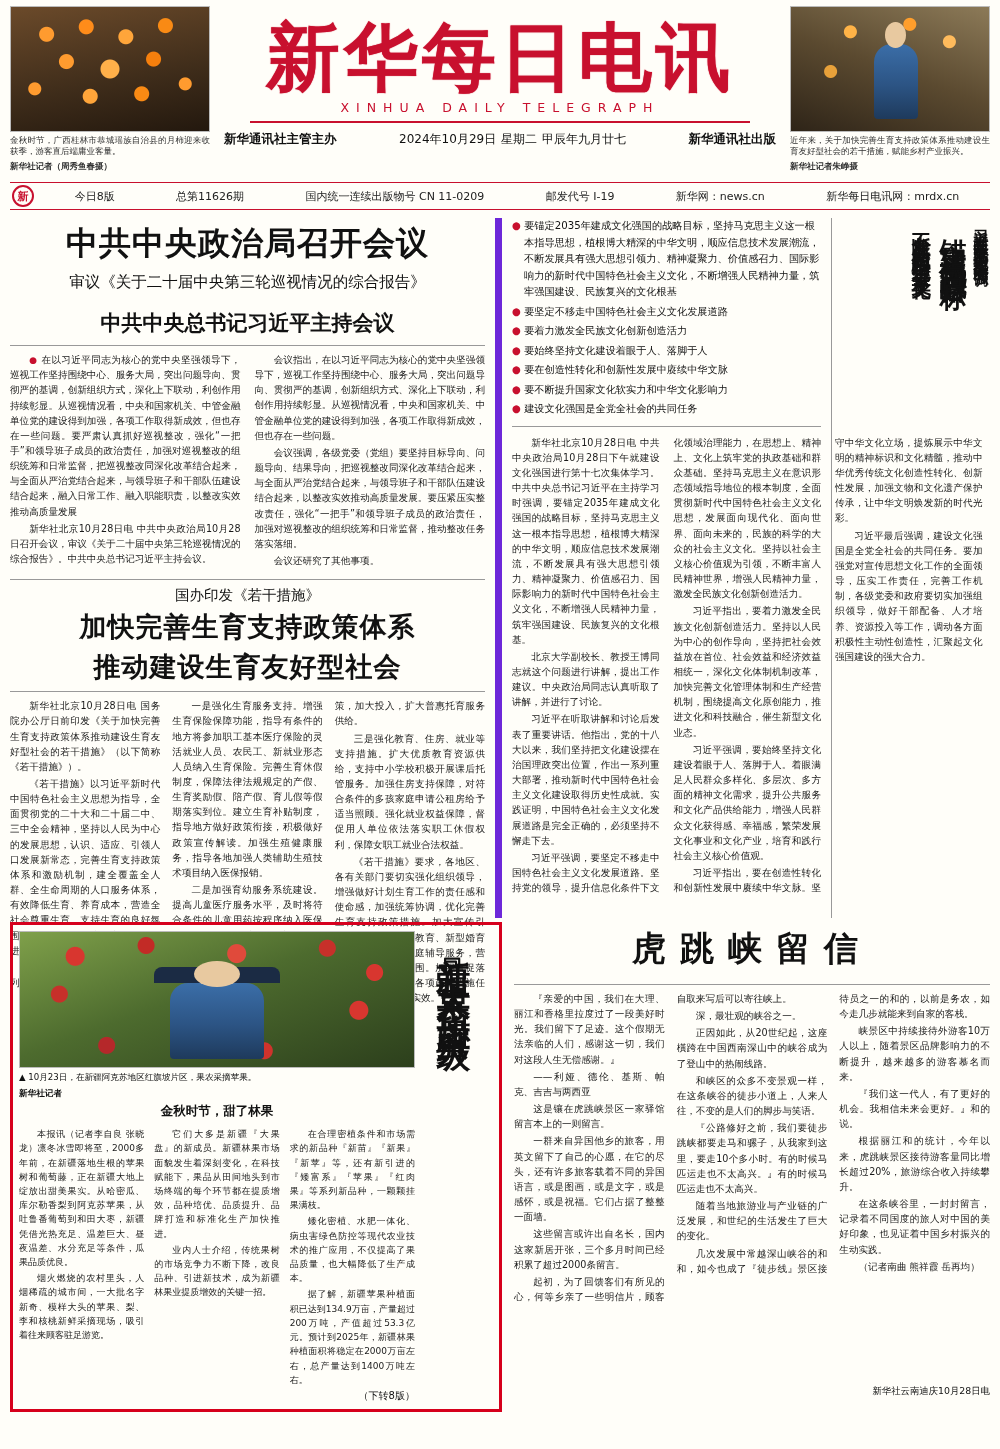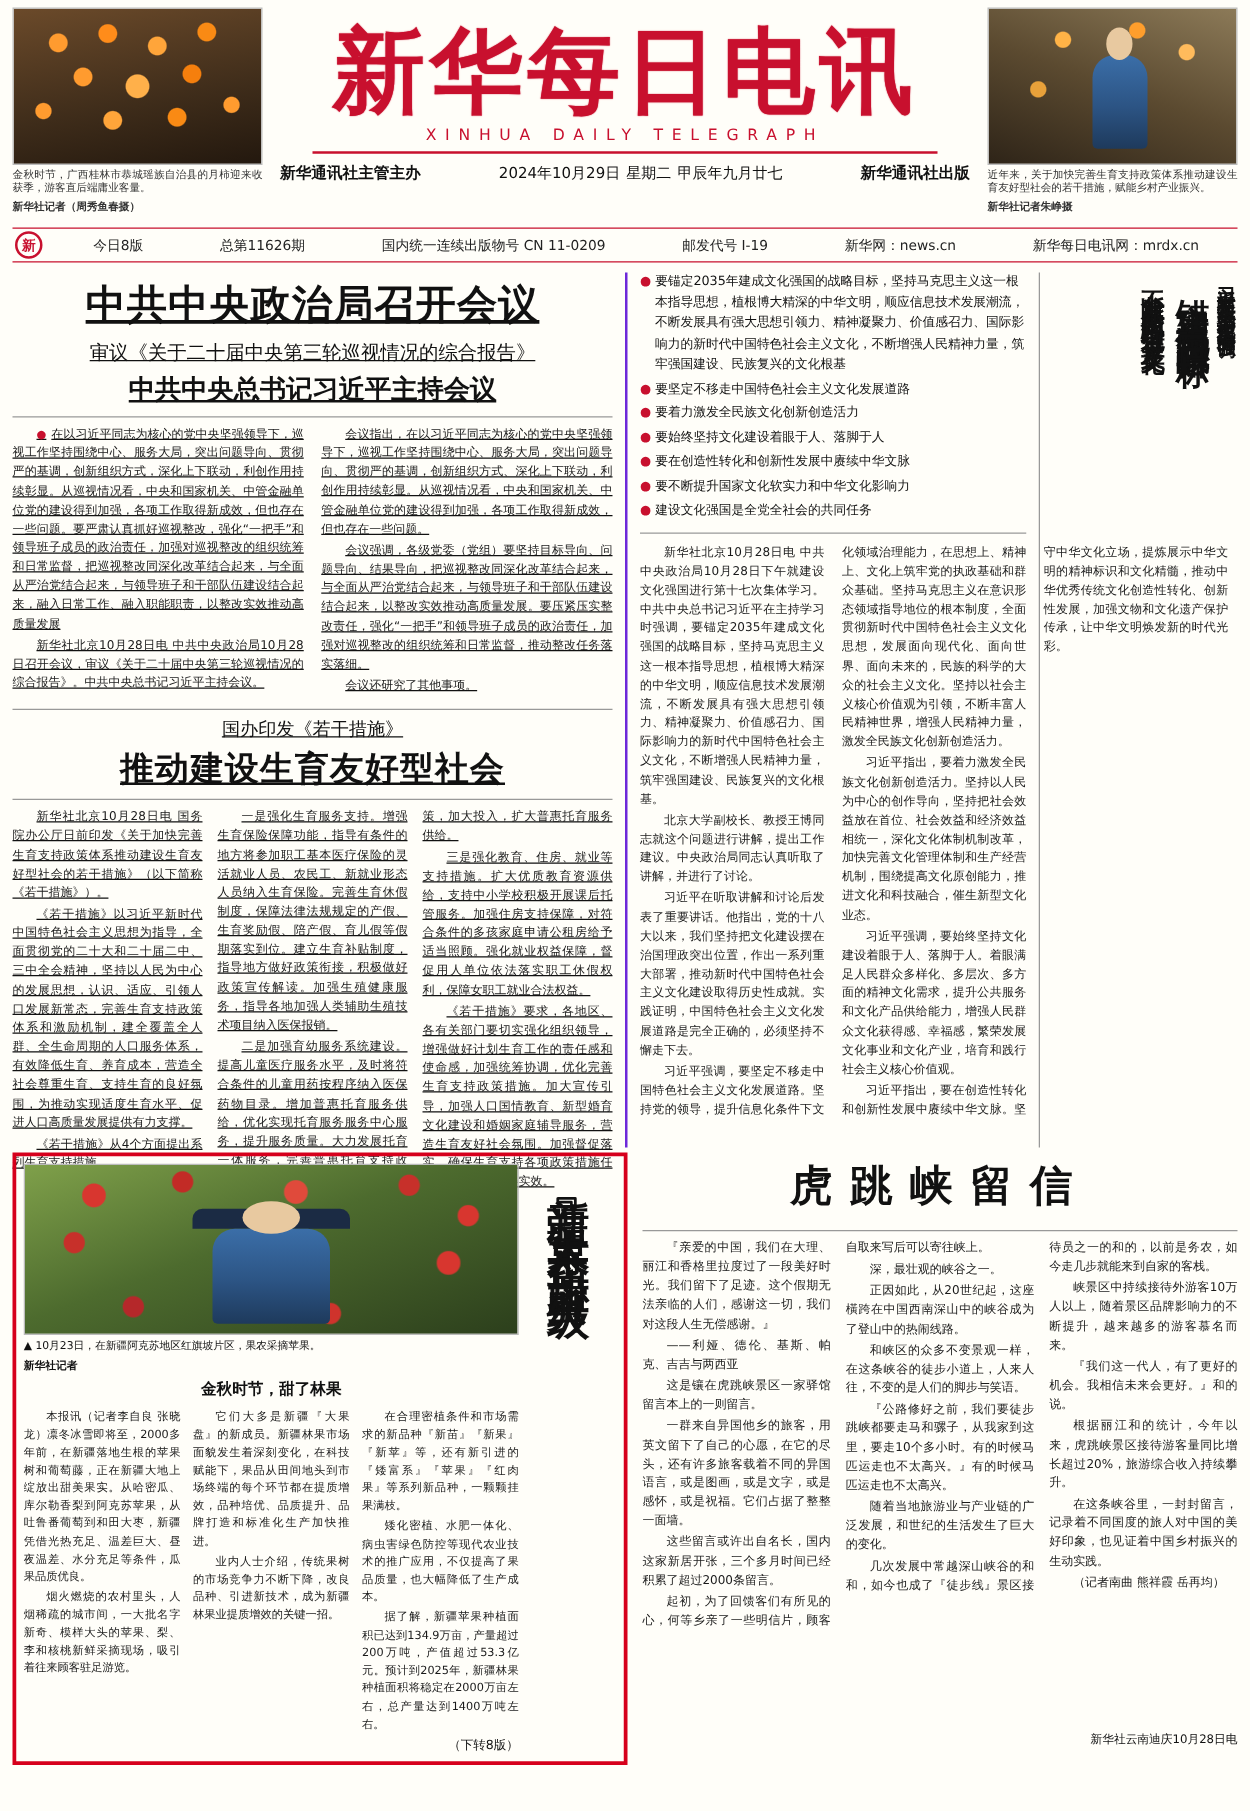--- a/index.html
+++ b/index.html
@@ -35,30 +35,30 @@
 
   .infobar { margin-top:6px; border-top:1.5px solid #c8102e; border-bottom:1.5px solid #c8102e;
     height:28px; display:flex; align-items:center; font-size:11px; color:#222; }
   .infobar .logo { width:22px; height:22px; border-radius:50%; border:2px solid #c8102e; color:#c8102e;
      display:flex; align-items:center; justify-content:center; font-size:11px; font-weight:bold; margin:0 10px 0 2px;}
   .infobar .items { display:flex; gap:0px; flex:1; justify-content:space-around; }
   .infobar .items span { padding:0 6px; }
 
   
   .content { display:flex; margin-top:8px; height:700px; }
-  .col-left { width:492px; padding-right:10px; border-right:2px solid #6d28d9;text-decoration:underline; }
+  .col-left { width:492px; padding-right:10px; border-right:7px solid #6d28d9; }
   .col-mid  { width:330px; padding:0 10px; border-right:1px solid #999; }
   .col-right{ width:158px; padding-left:8px; }
 
   h1.headline-main {
     font-family:"DejaVu Serif","Liberation Serif",serif;
     font-size:32px; font-weight:bold; text-align:center; margin:4px 0 6px; letter-spacing:1px;
   }
   h2.headline-sub {
-    font-size:15.5px; font-weight:normal; text-align:center; margin:2px 0 4px;
+    font-size:15.5px; font-weight:normal; text-align:center; margin:2px 0 16px;
   }
   h2.headline-sub2 {
     font-family:"DejaVu Serif","Liberation Serif",serif;
     font-size:21px; font-weight:bold; text-align:center; margin:3px 0 8px;
   }
   .hr-thin { border-top:1px solid #999; margin:6px 0; }
 
   .cols2 { column-count:2; column-gap:14px; column-rule:0; }
   .cols3 { column-count:3; column-gap:12px; }
   p.body {
@@ -217,20 +217,21 @@
       <div class="cols2">
         <p class="body lead-dot">在以习近平同志为核心的党中央坚强领导下，巡视工作坚持围绕中心、服务大局，突出问题导向、贯彻严的基调，创新组织方式，深化上下联动，利创作用持续彰显。从巡视情况看，中央和国家机关、中管金融单位党的建设得到加强，各项工作取得新成效，但也存在一些问题。要严肃认真抓好巡视整改，强化“一把手”和领导班子成员的政治责任，加强对巡视整改的组织统筹和日常监督，把巡视整改同深化改革结合起来，与全面从严治党结合起来，与领导班子和干部队伍建设结合起来，融入日常工作、融入职能职责，以整改实效推动高质量发展</p>
         <p class="body">新华社北京10月28日电 中共中央政治局10月28日召开会议，审议《关于二十届中央第三轮巡视情况的综合报告》。中共中央总书记习近平主持会议。</p>
         <p class="body">会议指出，在以习近平同志为核心的党中央坚强领导下，巡视工作坚持围绕中心、服务大局，突出问题导向、贯彻严的基调，创新组织方式、深化上下联动，利创作用持续彰显。从巡视情况看，中央和国家机关、中管金融单位党的建设得到加强，各项工作取得新成效，但也存在一些问题。</p>
         <p class="body">会议强调，各级党委（党组）要坚持目标导向、问题导向、结果导向，把巡视整改同深化改革结合起来，与全面从严治党结合起来，与领导班子和干部队伍建设结合起来，以整改实效推动高质量发展。要压紧压实整改责任，强化“一把手”和领导班子成员的政治责任，加强对巡视整改的组织统筹和日常监督，推动整改任务落实落细。</p>
         <p class="body">会议还研究了其他事项。</p>
       </div>
 
       <div class="hr-thin" style="margin:10px 0 6px"></div>
       <div class="kicker">国办印发《若干措施》</div>
+      <h1 class="headline-2">加快完善生育支持政策体系</h1>
       <h1 class="headline-2">推动建设生育友好型社会</h1>
       <div class="hr-thin"></div>
 
       <div class="cols3">
         <p class="body">新华社北京10月28日电 国务院办公厅日前印发《关于加快完善生育支持政策体系推动建设生育友好型社会的若干措施》（以下简称《若干措施》）。</p>
         <p class="body">《若干措施》以习近平新时代中国特色社会主义思想为指导，全面贯彻党的二十大和二十届二中、三中全会精神，坚持以人民为中心的发展思想，认识、适应、引领人口发展新常态，完善生育支持政策体系和激励机制，建全覆盖全人群、全生命周期的人口服务体系，有效降低生育、养育成本，营造全社会尊重生育、支持生育的良好氛围，为推动实现适度生育水平、促进人口高质量发展提供有力支撑。</p>
         <p class="body">《若干措施》从4个方面提出系列生育支持措施。</p>
         <p class="body">一是强化生育服务支持。增强生育保险保障功能，指导有条件的地方将参加职工基本医疗保险的灵活就业人员、农民工、新就业形态人员纳入生育保险。完善生育休假制度，保障法律法规规定的产假、生育奖励假、陪产假、育儿假等假期落实到位。建立生育补贴制度，指导地方做好政策衔接，积极做好政策宣传解读。加强生殖健康服务，指导各地加强人类辅助生殖技术项目纳入医保报销。</p>
         <p class="body">二是加强育幼服务系统建设。提高儿童医疗服务水平，及时将符合条件的儿童用药按程序纳入医保药物目录。增加普惠托育服务供给，优化实现托育服务服务中心服务，提升服务质量。大力发展托育一体服务，完善普惠托育支持政策，加大投入，扩大普惠托育服务供给。</p>
         <p class="body">三是强化教育、住房、就业等支持措施。扩大优质教育资源供给，支持中小学校积极开展课后托管服务。加强住房支持保障，对符合条件的多孩家庭申请公租房给予适当照顾。强化就业权益保障，督促用人单位依法落实职工休假权利，保障女职工就业合法权益。</p>
@@ -250,20 +251,21 @@
       </div>
       <div class="hr-thin" style="margin:8px 0"></div>
       <div class="cols2" style="height:470px">
         <p class="body">新华社北京10月28日电 中共中央政治局10月28日下午就建设文化强国进行第十七次集体学习。中共中央总书记习近平在主持学习时强调，要锚定2035年建成文化强国的战略目标，坚持马克思主义这一根本指导思想，植根博大精深的中华文明，顺应信息技术发展潮流，不断发展具有强大思想引领力、精神凝聚力、价值感召力、国际影响力的新时代中国特色社会主义文化，不断增强人民精神力量，筑牢强国建设、民族复兴的文化根基。</p>
         <p class="body">北京大学副校长、教授王博同志就这个问题进行讲解，提出工作建议。中央政治局同志认真听取了讲解，并进行了讨论。</p>
         <p class="body">习近平在听取讲解和讨论后发表了重要讲话。他指出，党的十八大以来，我们坚持把文化建设摆在治国理政突出位置，作出一系列重大部署，推动新时代中国特色社会主义文化建设取得历史性成就。实践证明，中国特色社会主义文化发展道路是完全正确的，必须坚持不懈走下去。</p>
         <p class="body">习近平强调，要坚定不移走中国特色社会主义文化发展道路。坚持党的领导，提升信息化条件下文化领域治理能力，在思想上、精神上、文化上筑牢党的执政基础和群众基础。坚持马克思主义在意识形态领域指导地位的根本制度，全面贯彻新时代中国特色社会主义文化思想，发展面向现代化、面向世界、面向未来的，民族的科学的大众的社会主义文化。坚持以社会主义核心价值观为引领，不断丰富人民精神世界，增强人民精神力量，激发全民族文化创新创造活力。</p>
         <p class="body">习近平指出，要着力激发全民族文化创新创造活力。坚持以人民为中心的创作导向，坚持把社会效益放在首位、社会效益和经济效益相统一，深化文化体制机制改革，加快完善文化管理体制和生产经营机制，围绕提高文化原创能力，推进文化和科技融合，催生新型文化业态。</p>
         <p class="body">习近平强调，要始终坚持文化建设着眼于人、落脚于人。着眼满足人民群众多样化、多层次、多方面的精神文化需求，提升公共服务和文化产品供给能力，增强人民群众文化获得感、幸福感，繁荣发展文化事业和文化产业，培育和践行社会主义核心价值观。</p>
         <p class="body">习近平指出，要在创造性转化和创新性发展中赓续中华文脉。坚守中华文化立场，提炼展示中华文明的精神标识和文化精髓，推动中华优秀传统文化创造性转化、创新性发展，加强文物和文化遗产保护传承，让中华文明焕发新的时代光彩。</p>
+        <p class="body">习近平最后强调，建设文化强国是全党全社会的共同任务。要加强党对宣传思想文化工作的全面领导，压实工作责任，完善工作机制，各级党委和政府要切实加强组织领导，做好干部配备、人才培养、资源投入等工作，调动各方面积极性主动性创造性，汇聚起文化强国建设的强大合力。</p>
       </div>
     </div>
 
     <div class="col-right">
       <div class="v-wrap">
         <div class="vtitle v-small">习近平在中共中央政治局第十七次集体学习时强调</div>
         <div class="vtitle v-big">锚定建成文化强国战略目标</div>
         <div class="vtitle v-mid">不断发展新时代中国特色社会主义文化</div>
       </div>
     </div>

